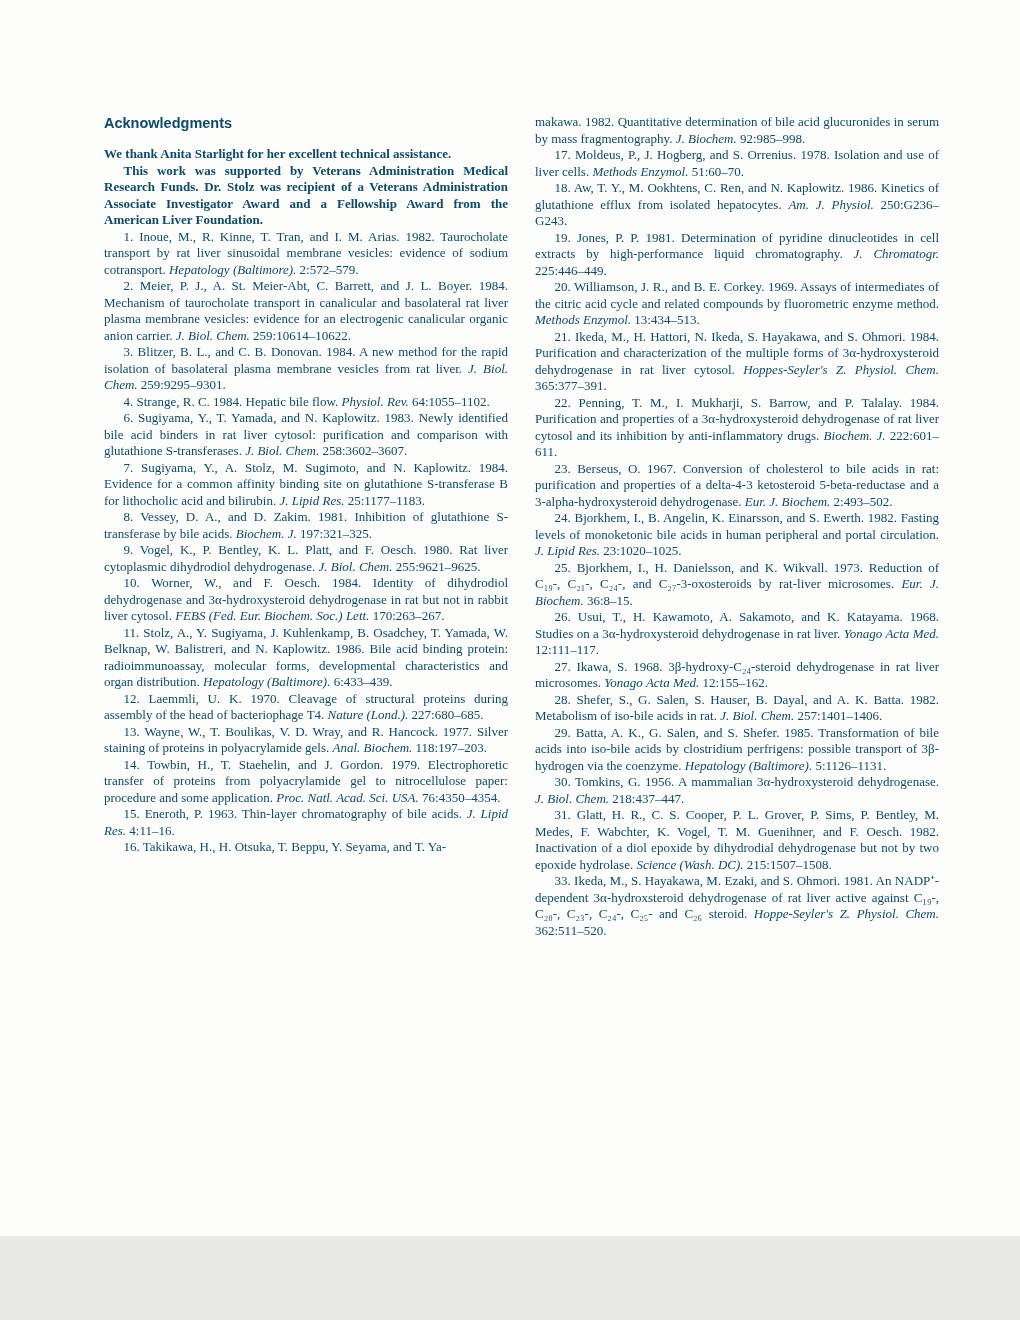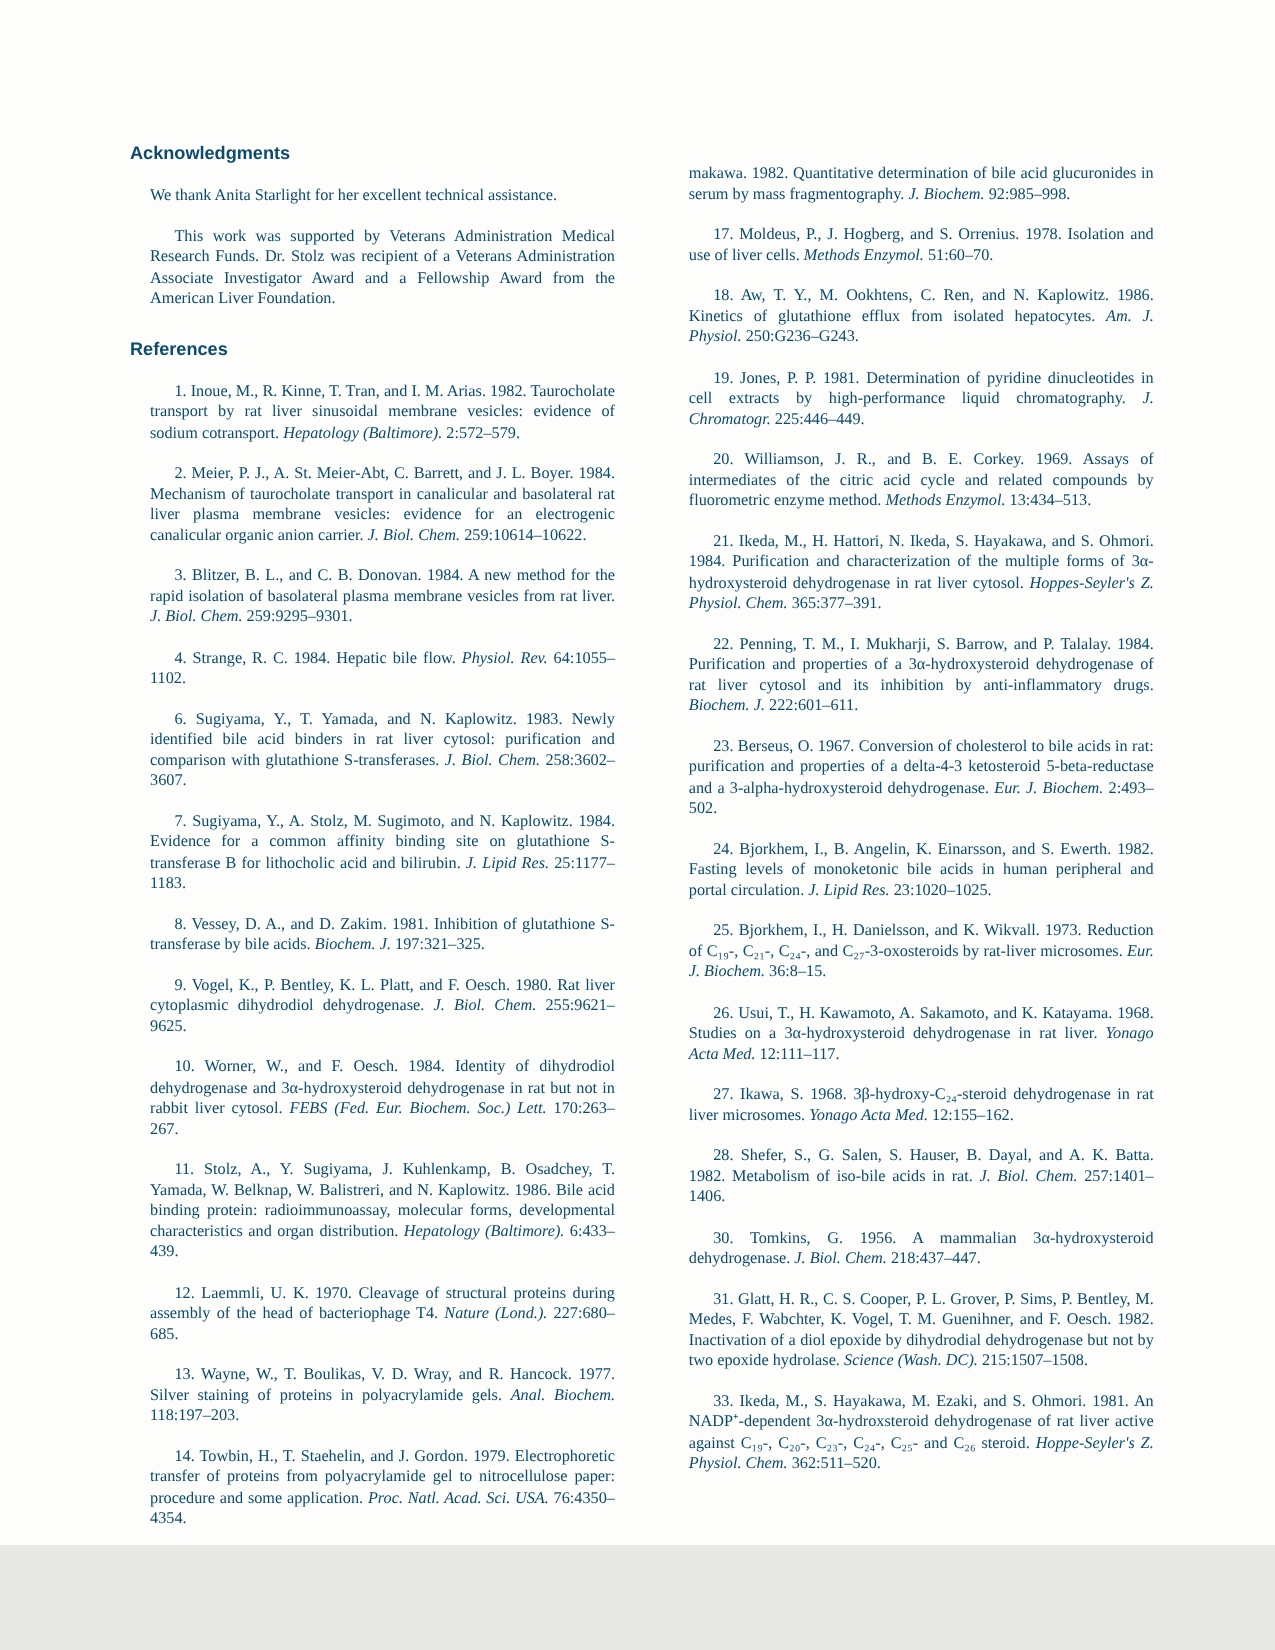--- a/index.html
+++ b/index.html
@@ -36,27 +36,28 @@
     font-weight: bold;
     font-size: 14.5px;
     line-height: 18px;
     margin: 0 0 14px 0;
     text-align: left;
   }
   h2.refs-heading {
     margin-top: 24px;
   }
   p.para {
-    margin: 16px;
+    margin: 0;
   }
   p.para.indent {
     text-indent: 1.5em;
   }
   .ack-block {
     margin-bottom: 0;
+    font-weight: bold;
   }
   i { font-style: italic; }
   .footer {
     position: absolute;
     top: 1282px;
     left: 104px;
     width: 836px;
     display: flex;
     align-items: flex-end;
     gap: 20px;
@@ -77,21 +78,20 @@
 <div class="page">
   <div class="content">
 
     <div class="col">
       <h2 class="section-heading">Acknowledgments</h2>
       <div class="ack-block">
           <p class="para"><span>We thank Anita Starlight for her excellent technical assistance.</span></p>
           <p class="para indent"><span>This work was supported by Veterans Administration Medical Research Funds. Dr. Stolz was recipient of a Veterans Administration Associate Investigator Award and a Fellowship Award from the American Liver Foundation.</span></p>
         </div>
 
-      <h2 class="section-heading refs-heading">References</h2>
       <div>
           <p class="para indent"><span>1. Inoue, M., R. Kinne, T. Tran, and I. M. Arias. 1982. Taurocholate transport by rat liver sinusoidal membrane vesicles: evidence of sodium cotransport. </span><i>Hepatology (Baltimore).</i><span> 2:572–579.</span></p>
           <p class="para indent"><span>2. Meier, P. J., A. St. Meier-Abt, C. Barrett, and J. L. Boyer. 1984. Mechanism of taurocholate transport in canalicular and basolateral rat liver plasma membrane vesicles: evidence for an electrogenic canalicular organic anion carrier. </span><i>J. Biol. Chem.</i><span> 259:10614–10622.</span></p>
           <p class="para indent"><span>3. Blitzer, B. L., and C. B. Donovan. 1984. A new method for the rapid isolation of basolateral plasma membrane vesicles from rat liver. </span><i>J. Biol. Chem.</i><span> 259:9295–9301.</span></p>
           <p class="para indent"><span>4. Strange, R. C. 1984. Hepatic bile flow. </span><i>Physiol. Rev.</i><span> 64:1055–1102.</span></p>
           <p class="para indent"><span>6. Sugiyama, Y., T. Yamada, and N. Kaplowitz. 1983. Newly identified bile acid binders in rat liver cytosol: purification and comparison with glutathione S-transferases. </span><i>J. Biol. Chem.</i><span> 258:3602–3607.</span></p>
           <p class="para indent"><span>7. Sugiyama, Y., A. Stolz, M. Sugimoto, and N. Kaplowitz. 1984. Evidence for a common affinity binding site on glutathione S-transferase B for lithocholic acid and bilirubin. </span><i>J. Lipid Res.</i><span> 25:1177–1183.</span></p>
           <p class="para indent"><span>8. Vessey, D. A., and D. Zakim. 1981. Inhibition of glutathione S-transferase by bile acids. </span><i>Biochem. J.</i><span> 197:321–325.</span></p>
           <p class="para indent"><span>9. Vogel, K., P. Bentley, K. L. Platt, and F. Oesch. 1980. Rat liver cytoplasmic dihydrodiol dehydrogenase. </span><i>J. Biol. Chem.</i><span> 255:9621–9625.</span></p>
           <p class="para indent"><span>10. Worner, W., and F. Oesch. 1984. Identity of dihydrodiol dehydrogenase and 3α-hydroxysteroid dehydrogenase in rat but not in rabbit liver cytosol. </span><i>FEBS (Fed. Eur. Biochem. Soc.) Lett.</i><span> 170:263–267.</span></p>
@@ -112,20 +112,21 @@
           <p class="para indent"><span>19. Jones, P. P. 1981. Determination of pyridine dinucleotides in cell extracts by high-performance liquid chromatography. </span><i>J. Chromatogr.</i><span> 225:446–449.</span></p>
           <p class="para indent"><span>20. Williamson, J. R., and B. E. Corkey. 1969. Assays of intermediates of the citric acid cycle and related compounds by fluorometric enzyme method. </span><i>Methods Enzymol.</i><span> 13:434–513.</span></p>
           <p class="para indent"><span>21. Ikeda, M., H. Hattori, N. Ikeda, S. Hayakawa, and S. Ohmori. 1984. Purification and characterization of the multiple forms of 3α-hydroxysteroid dehydrogenase in rat liver cytosol. </span><i>Hoppes-Seyler's Z. Physiol. Chem.</i><span> 365:377–391.</span></p>
           <p class="para indent"><span>22. Penning, T. M., I. Mukharji, S. Barrow, and P. Talalay. 1984. Purification and properties of a 3α-hydroxysteroid dehydrogenase of rat liver cytosol and its inhibition by anti-inflammatory drugs. </span><i>Biochem. J.</i><span> 222:601–611.</span></p>
           <p class="para indent"><span>23. Berseus, O. 1967. Conversion of cholesterol to bile acids in rat: purification and properties of a delta-4-3 ketosteroid 5-beta-reductase and a 3-alpha-hydroxysteroid dehydrogenase. </span><i>Eur. J. Biochem.</i><span> 2:493–502.</span></p>
           <p class="para indent"><span>24. Bjorkhem, I., B. Angelin, K. Einarsson, and S. Ewerth. 1982. Fasting levels of monoketonic bile acids in human peripheral and portal circulation. </span><i>J. Lipid Res.</i><span> 23:1020–1025.</span></p>
           <p class="para indent"><span>25. Bjorkhem, I., H. Danielsson, and K. Wikvall. 1973. Reduction of C₁₉-, C₂₁-, C₂₄-, and C₂₇-3-oxosteroids by rat-liver microsomes. </span><i>Eur. J. Biochem.</i><span> 36:8–15.</span></p>
           <p class="para indent"><span>26. Usui, T., H. Kawamoto, A. Sakamoto, and K. Katayama. 1968. Studies on a 3α-hydroxysteroid dehydrogenase in rat liver. </span><i>Yonago Acta Med.</i><span> 12:111–117.</span></p>
           <p class="para indent"><span>27. Ikawa, S. 1968. 3β-hydroxy-C₂₄-steroid dehydrogenase in rat liver microsomes. </span><i>Yonago Acta Med.</i><span> 12:155–162.</span></p>
           <p class="para indent"><span>28. Shefer, S., G. Salen, S. Hauser, B. Dayal, and A. K. Batta. 1982. Metabolism of iso-bile acids in rat. </span><i>J. Biol. Chem.</i><span> 257:1401–1406.</span></p>
+          <p class="para indent"><span>29. Batta, A. K., G. Salen, and S. Shefer. 1985. Transformation of bile acids into iso-bile acids by clostridium perfrigens: possible transport of 3β-hydrogen via the coenzyme. </span><i>Hepatology (Baltimore).</i><span> 5:1126–1131.</span></p>
           <p class="para indent"><span>30. Tomkins, G. 1956. A mammalian 3α-hydroxysteroid dehydrogenase. </span><i>J. Biol. Chem.</i><span> 218:437–447.</span></p>
           <p class="para indent"><span>31. Glatt, H. R., C. S. Cooper, P. L. Grover, P. Sims, P. Bentley, M. Medes, F. Wabchter, K. Vogel, T. M. Guenihner, and F. Oesch. 1982. Inactivation of a diol epoxide by dihydrodial dehydrogenase but not by two epoxide hydrolase. </span><i>Science (Wash. DC).</i><span> 215:1507–1508.</span></p>
           <p class="para indent"><span>33. Ikeda, M., S. Hayakawa, M. Ezaki, and S. Ohmori. 1981. An NADP⁺-dependent 3α-hydroxsteroid dehydrogenase of rat liver active against C₁₉-, C₂₀-, C₂₃-, C₂₄-, C₂₅- and C₂₆ steroid. </span><i>Hoppe-Seyler's Z. Physiol. Chem.</i><span> 362:511–520.</span></p>
         </div>
     </div>
 
   </div>
 
   <div class="footer">
     <span class="page-number">434</span>

